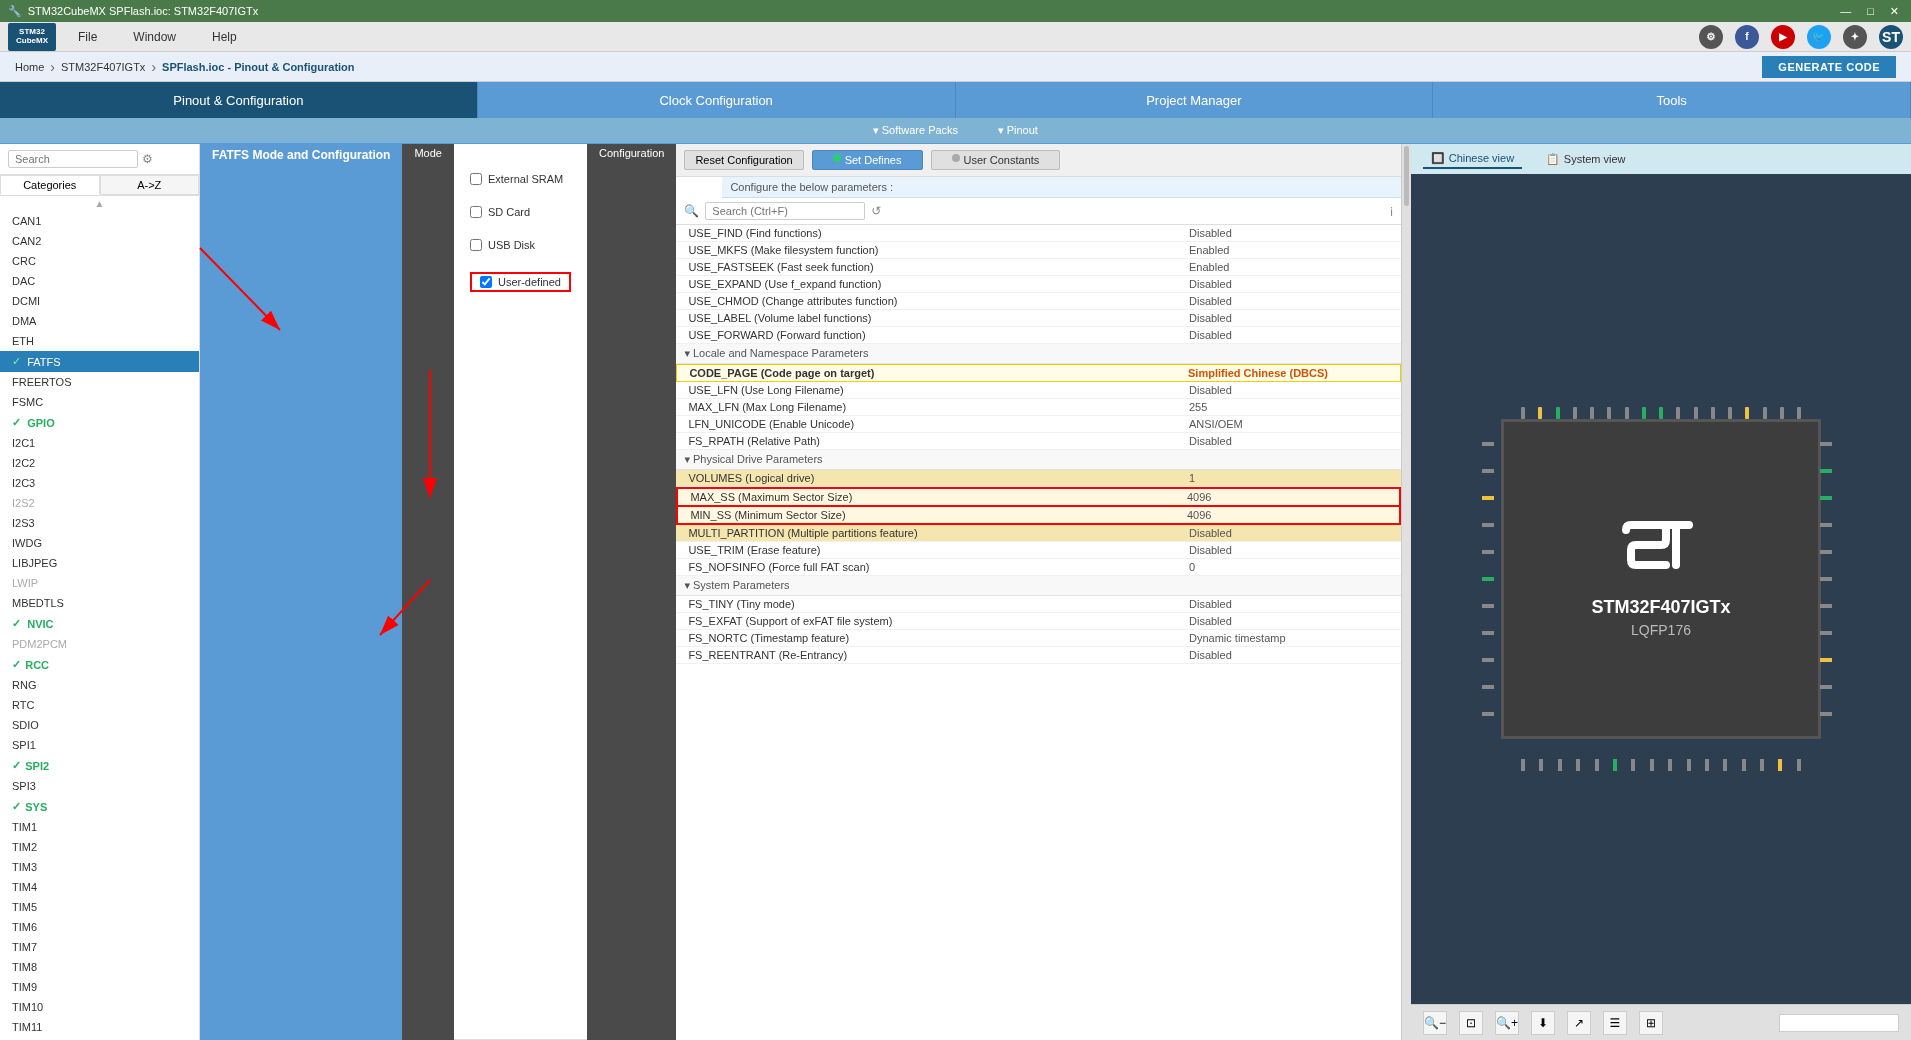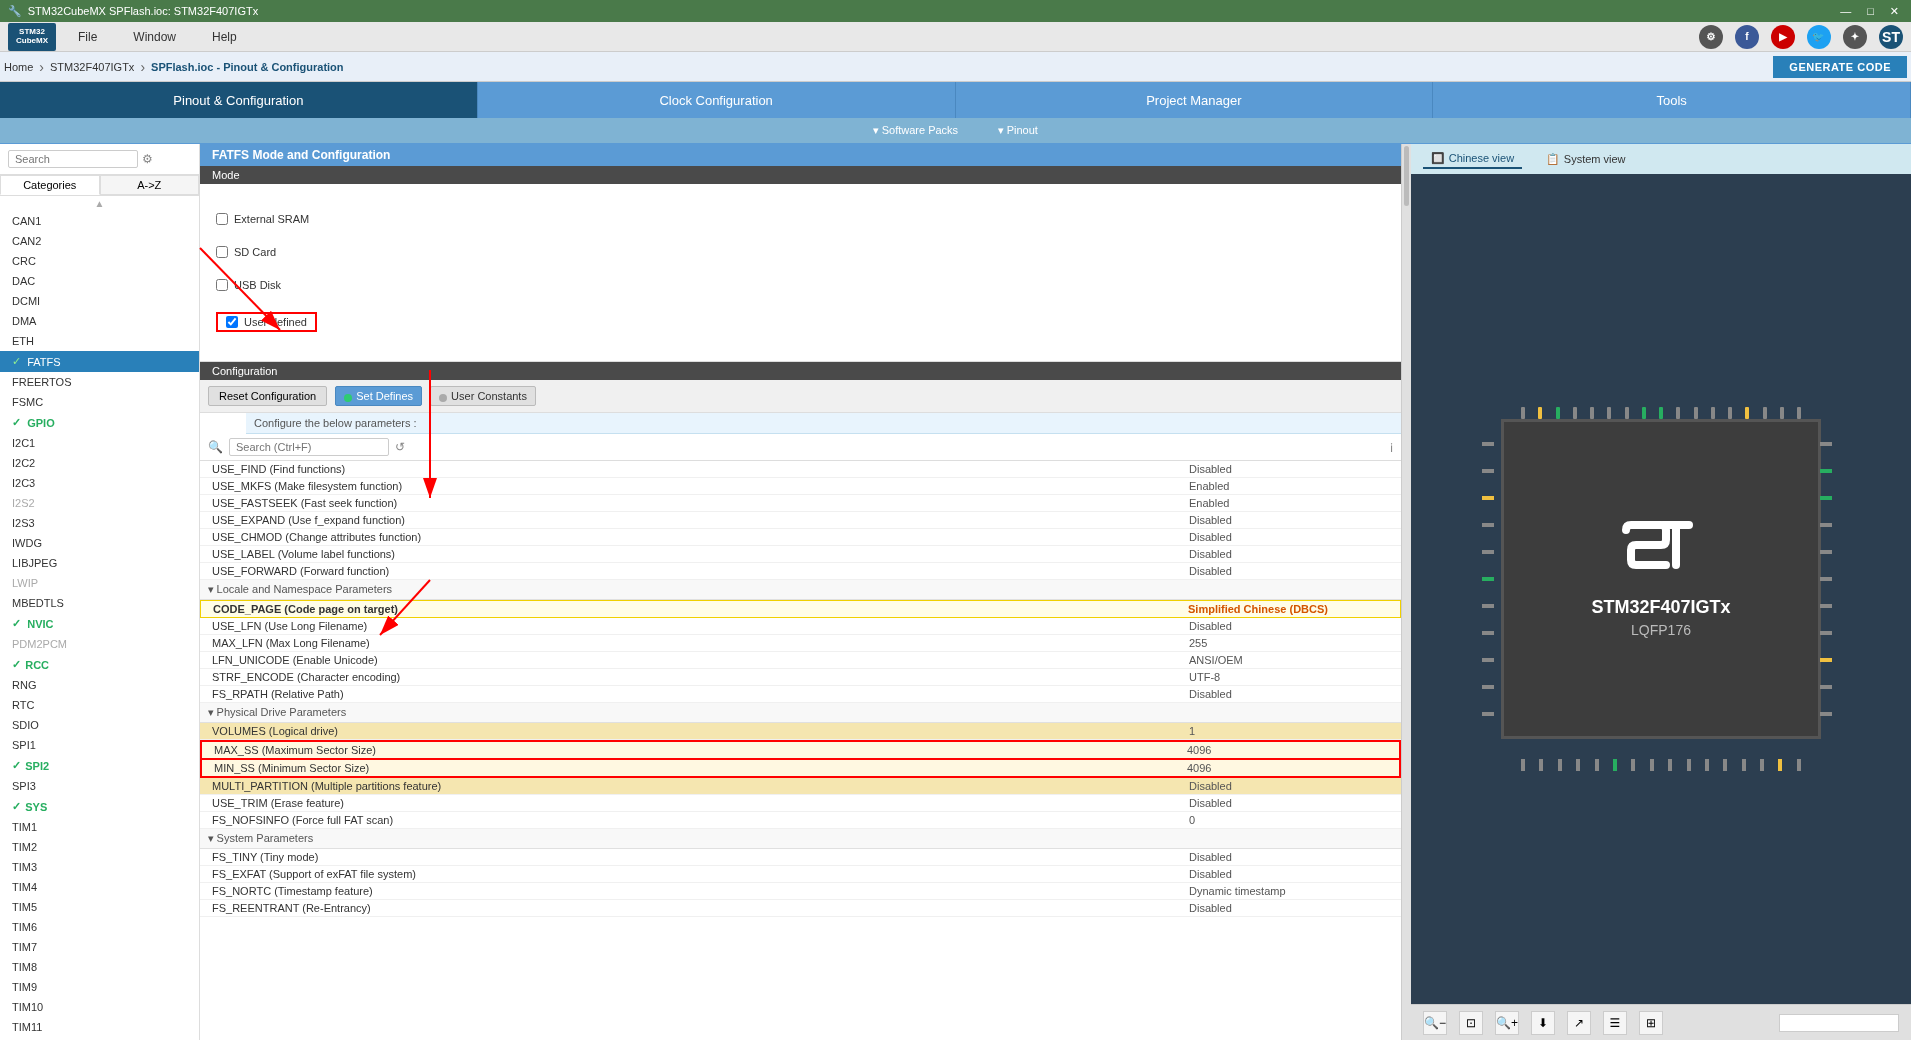--- a/index.html
+++ b/index.html
@@ -18,21 +18,21 @@
     .menu-items { display: flex; gap: 24px; }
     .menu-item { font-size: 12px; cursor: pointer; color: #333; padding: 2px 6px; }
     .menu-right { margin-left: auto; display: flex; align-items: center; gap: 12px; }
     .social-icon { width: 24px; height: 24px; border-radius: 50%; display: flex; align-items: center; justify-content: center; font-size: 10px; font-weight: bold; cursor: pointer; }
     .icon-circle { background: #555; color: white; }
     .icon-fb { background: #3b5998; color: white; }
     .icon-yt { background: #c00; color: white; }
     .icon-tw { background: #1da1f2; color: white; }
 
     
-    .breadcrumb { background: #e8eff8; height: 30px; display: flex; align-items: center; padding: 0 4px; gap: 0; border-bottom: 1px solid #ccc; }
+    .breadcrumb { background: #e8eff8; height: 30px; display: flex; align-items: center; padding: 0 15px; gap: 0; border-bottom: 1px solid #ccc; }
     .breadcrumb-item { display: flex; align-items: center; font-size: 11px; color: #333; }
     .breadcrumb-item.active { font-weight: bold; color: #1a5276; }
     .breadcrumb-sep { margin: 0 6px; color: #666; font-size: 14px; }
     .generate-btn { margin-left: auto; background: #2980b9; color: white; border: none; padding: 5px 16px; font-size: 11px; font-weight: bold; cursor: pointer; letter-spacing: 0.5px; }
 
     
     .tab-bar { display: flex; height: 36px; background: #5b9bd5; }
     .tab { flex: 1; display: flex; align-items: center; justify-content: center; font-size: 13px; color: white; cursor: pointer; border-right: 1px solid #4a88c0; font-weight: 500; }
     .tab.active { background: #1a5276; }
 
@@ -51,35 +51,35 @@
     .sidebar-tab { flex: 1; text-align: center; padding: 3px; font-size: 11px; cursor: pointer; background: #f5f5f5; border: 1px solid #ddd; }
     .sidebar-tab.active { background: white; border-bottom: 1px solid white; }
     .sidebar-items { list-style: none; }
     .sidebar-item { padding: 4px 12px; font-size: 11px; cursor: pointer; color: #333; display: flex; align-items: center; gap: 4px; }
     .sidebar-item.active { background: #2980b9; color: white; }
     .sidebar-item.enabled { color: #27ae60; font-weight: bold; }
     .sidebar-item.enabled::before { content: '✓'; color: #27ae60; margin-right: 2px; }
     .sidebar-item.dimmed { color: #aaa; }
 
     
-    .content-area { flex: 1; background: #bef264; overflow: hidden; display: flex; flex-direction: column; }
+    .content-area { flex: 1; background: #bef264; overflow: hidden; display: flex; }
 
     
     .fatfs-header { background: #5b9bd5; color: white; padding: 4px 12px; font-size: 12px; font-weight: bold; }
     .section-header { background: #4a4a4a; color: white; padding: 3px 12px; font-size: 11px; }
     .mode-section { background: white; padding: 8px 16px; border-bottom: 1px solid #ddd; }
     .checkbox-item { display: flex; align-items: center; gap: 6px; margin: 21px 0; font-size: 11px; color: #333; }
     .checkbox-item input[type="checkbox"] { width: 12px; height: 12px; }
     .user-defined-box { border: 2px solid red; padding: 2px 6px; display: inline-flex; align-items: center; gap: 6px; }
 
     
     .config-section { background: white; flex: 1; overflow-y: auto; }
     .config-toolbar { padding: 6px 8px; display: flex; align-items: center; gap: 8px; border-bottom: 1px solid #ddd; background: #f0f0f0; }
     .reset-btn { background: #e0e0e0; border: 1px solid #bbb; padding: 3px 10px; font-size: 11px; cursor: pointer; border-radius: 2px; }
-    .tab-btn { display: flex; align-items: flex-end; gap: 4px; background: #5b9bd5; color: white; border: 1px solid #4a88c0; padding: 3px 8px; font-size: 11px; cursor: pointer; border-radius: 2px; }
+    .tab-btn { display: flex; align-items: flex-start; gap: 4px; background: #5b9bd5; color: white; border: 1px solid #4a88c0; padding: 3px 20px; font-size: 11px; cursor: pointer; border-radius: 2px; }
     .tab-btn.inactive { background: #e0e0e0; color: #333; border-color: #bbb; }
     .tab-btn .dot { width: 8px; height: 8px; border-radius: 50%; background: #2ecc71; display: inline-block; }
     .params-header { padding: 4px 8px; font-size: 11px; color: #555; background: #e8f4fd; border-bottom: 1px solid #c5e0f0; margin-left: 46px; }
     .search-bar { padding: 4px 8px; display: flex; align-items: center; gap: 6px; border-bottom: 1px solid #ddd; background: white; }
     .search-bar input { border: 1px solid #ccc; padding: 2px 6px; font-size: 11px; width: 160px; border-radius: 2px; }
     .params-table { width: 100%; }
     .params-table .param-row { display: flex; align-items: center; padding: 2px 12px; border-bottom: 1px solid #f0f0f0; font-size: 11px; }
     .param-name { flex: 1; color: #333; }
     .param-value { width: 200px; color: #555; }
     .section-group-header { padding: 3px 8px; font-size: 11px; color: #555; background: #f8f8f8; border-bottom: 1px solid #e0e0e0; display: flex; align-items: center; gap: 4px; }
@@ -401,24 +401,20 @@
         </div>
         <div class="param-row">
           <span class="param-name">MAX_LFN (Max Long Filename)</span>
           <span class="param-value">255</span>
         </div>
         <div class="param-row">
           <span class="param-name">LFN_UNICODE (Enable Unicode)</span>
           <span class="param-value">ANSI/OEM</span>
         </div>
         <div class="param-row">
-          <span class="param-name">STRF_ENCODE (Character encoding)</span>
-          <span class="param-value">UTF-8</span>
-        </div>
-        <div class="param-row">
           <span class="param-name">FS_RPATH (Relative Path)</span>
           <span class="param-value">Disabled</span>
         </div>
 
         <div class="section-group-header">
           <span>▾ Physical Drive Parameters</span>
         </div>
         <div class="param-row" style="background:#f5e6b0;">
           <span class="param-name">VOLUMES (Logical drive)</span>
           <span class="param-value">1</span>

